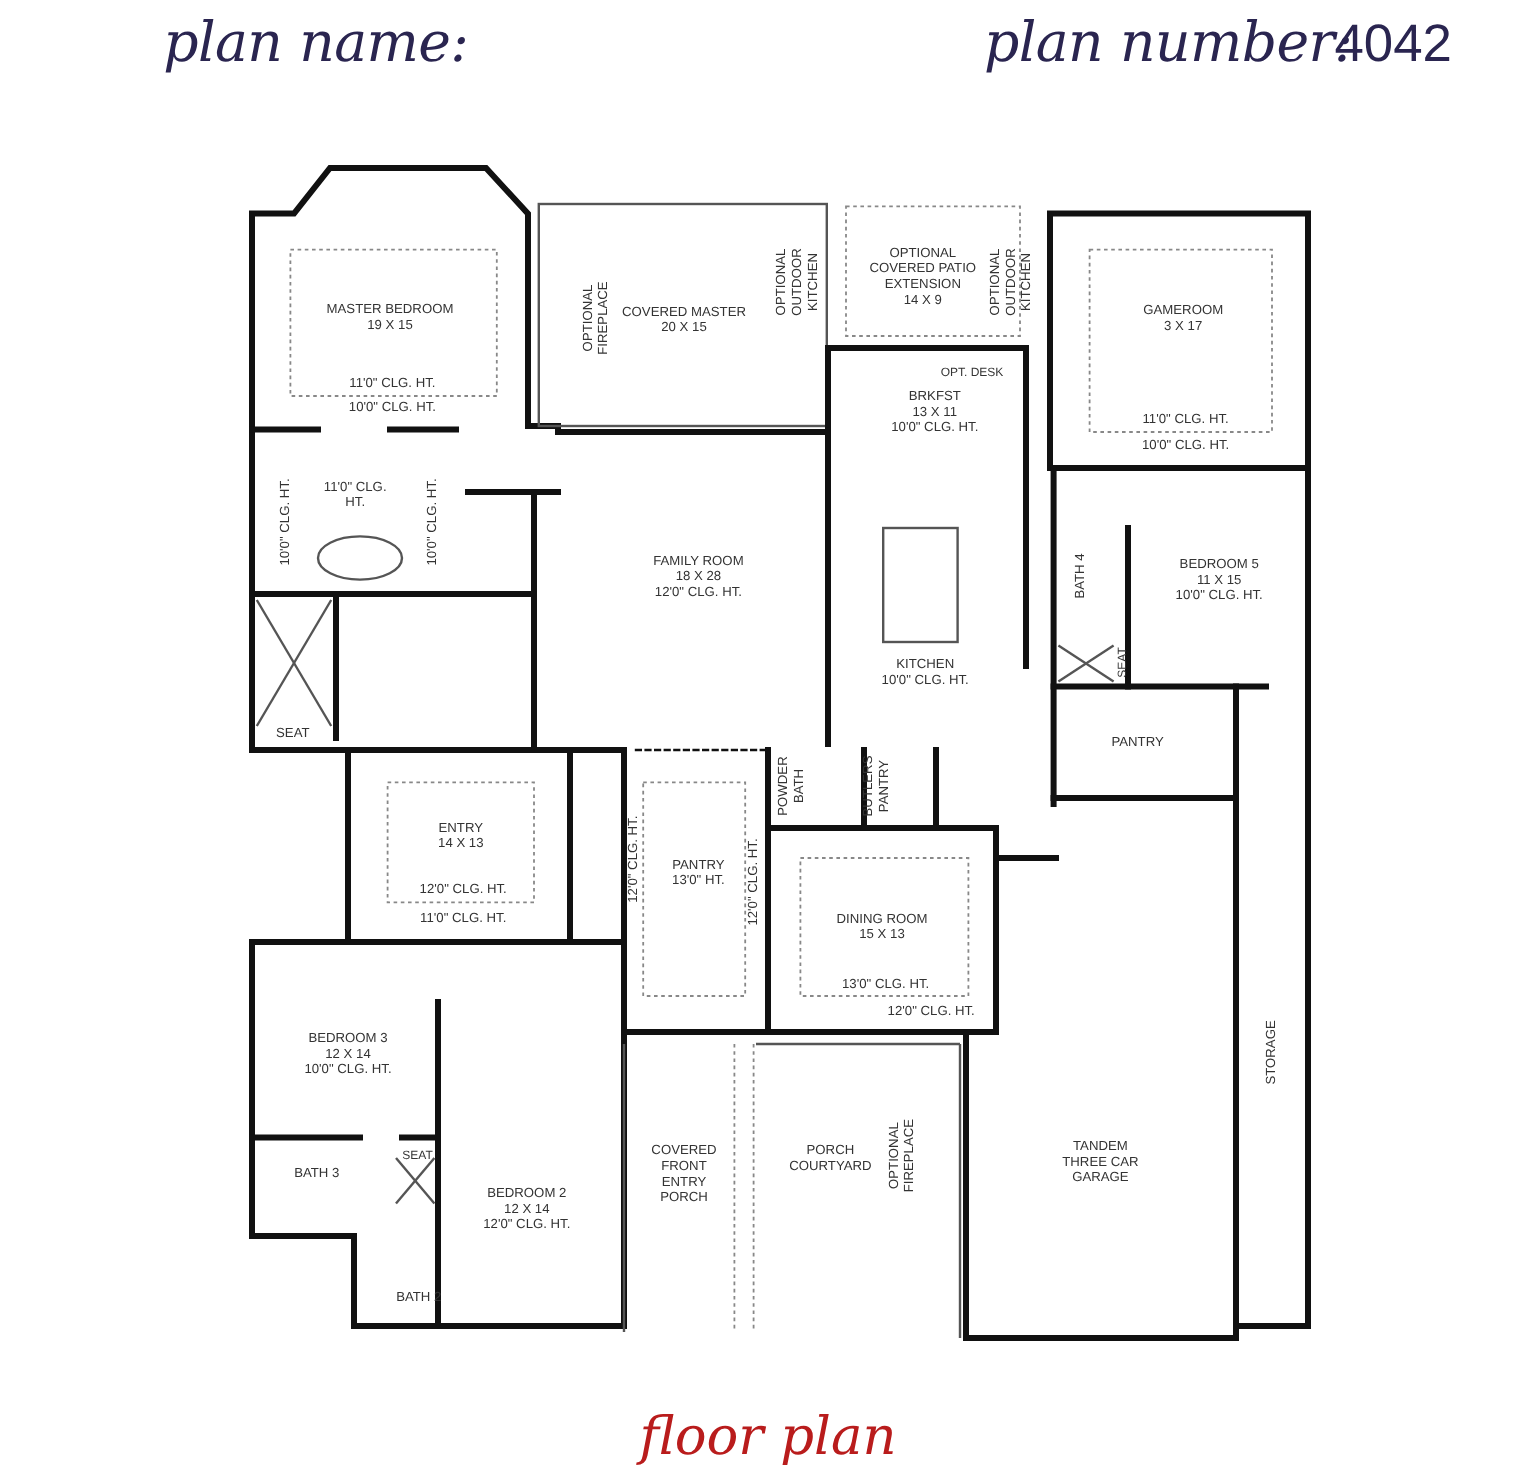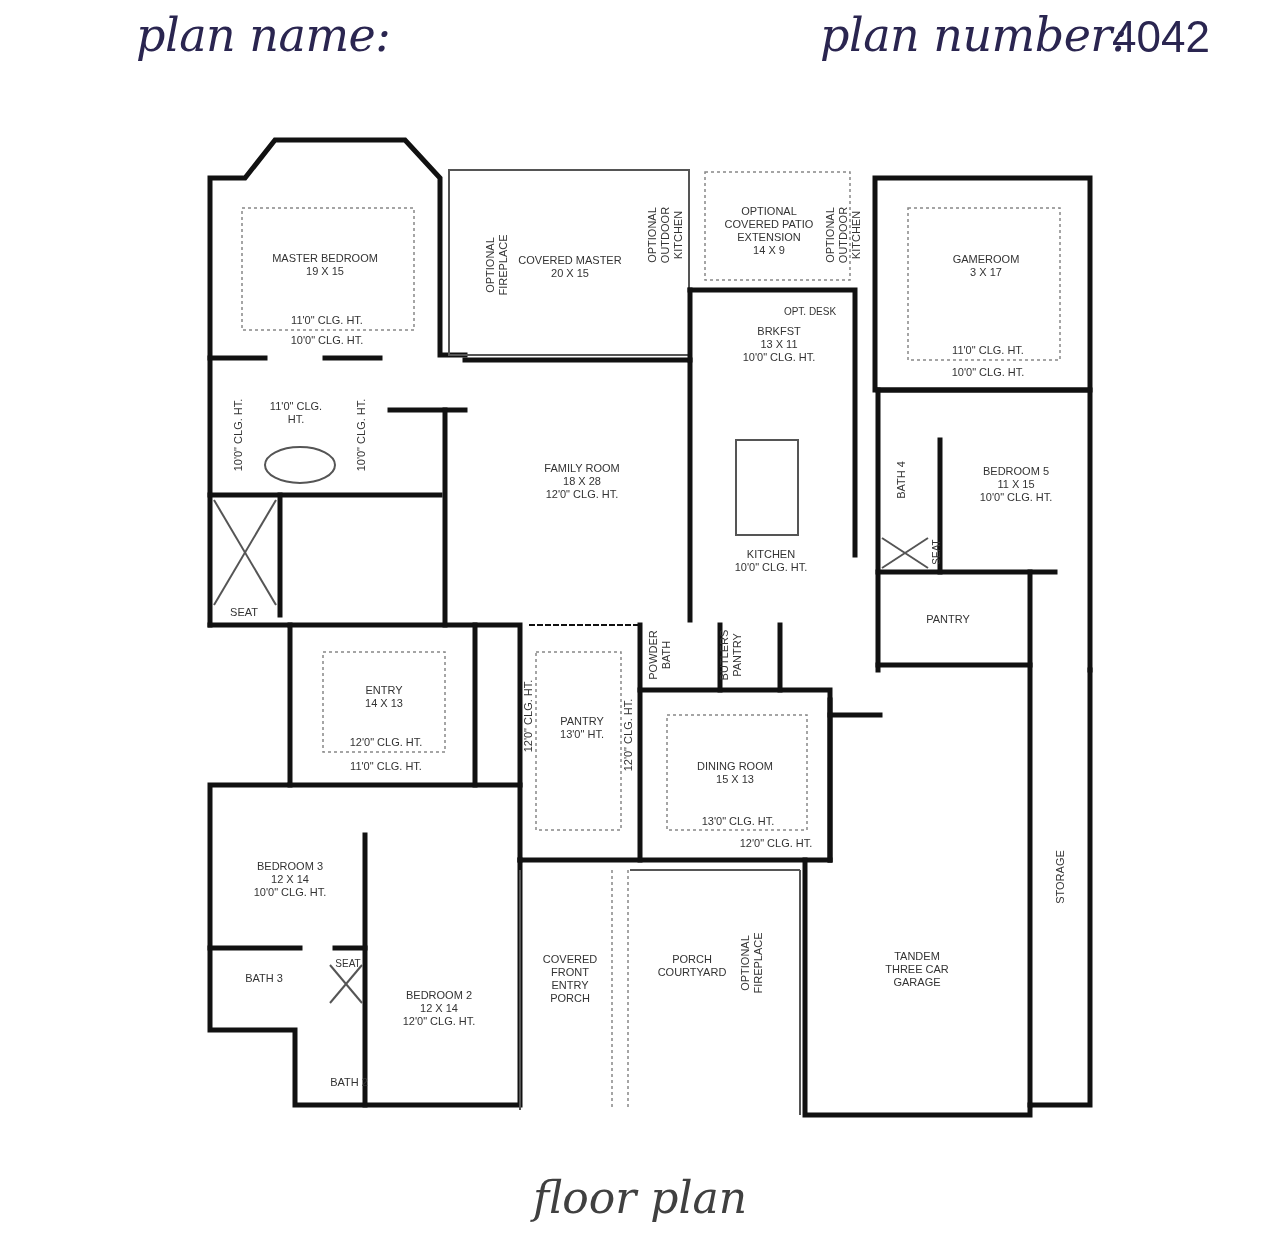--- a/index.html
+++ b/index.html
@@ -1,20 +1,20 @@
 <!DOCTYPE html>
 <html><head>
 <meta charset="utf-8">
 <style>
   html, body { margin:0; padding:0; background:#ffffff; }
   body { width:1280px; height:1237px; position:relative; overflow:hidden; }
   .header { position:absolute; left:0; top:0; width:1280px; height:90px;margin-left:28px; }
   .hdr-label { position:absolute; top:8px; font-family:"DejaVu Serif", serif; font-style:italic; font-size:46px; color:#2a2550; letter-spacing:-0.5px; }
   .hdr-value { position:absolute; top:12px; font-family:"Liberation Sans", sans-serif; font-size:44px; color:#2a2550; }
-  .footer { position:absolute; left:0; top:1172px; width:1280px; text-align:center; font-family:"DejaVu Serif", serif; font-style:italic; font-size:44px; color:#404040; }
+  .footer { position:absolute; left:0; top:1172px; width:1280px; text-align:center; font-family:"DejaVu Serif", serif; font-style:italic; font-size:44px; color:#b91c1c; }
   svg.plan { position:absolute; left:0; top:0; }
   .lbl { position:absolute; font-family:"Liberation Sans", sans-serif; font-size:11px; color:#333; text-align:center; line-height:13px; white-space:nowrap; transform:translate(-50%,-50%); }
   .lbl.v { transform:translate(-50%,-50%) rotate(-90deg); }
 </style>
 </head>
 <body>
 
 <div class="header">
   <span class="hdr-label" style="left:108px">plan name:</span>
   <span class="hdr-label" style="left:792px">plan number:</span>

